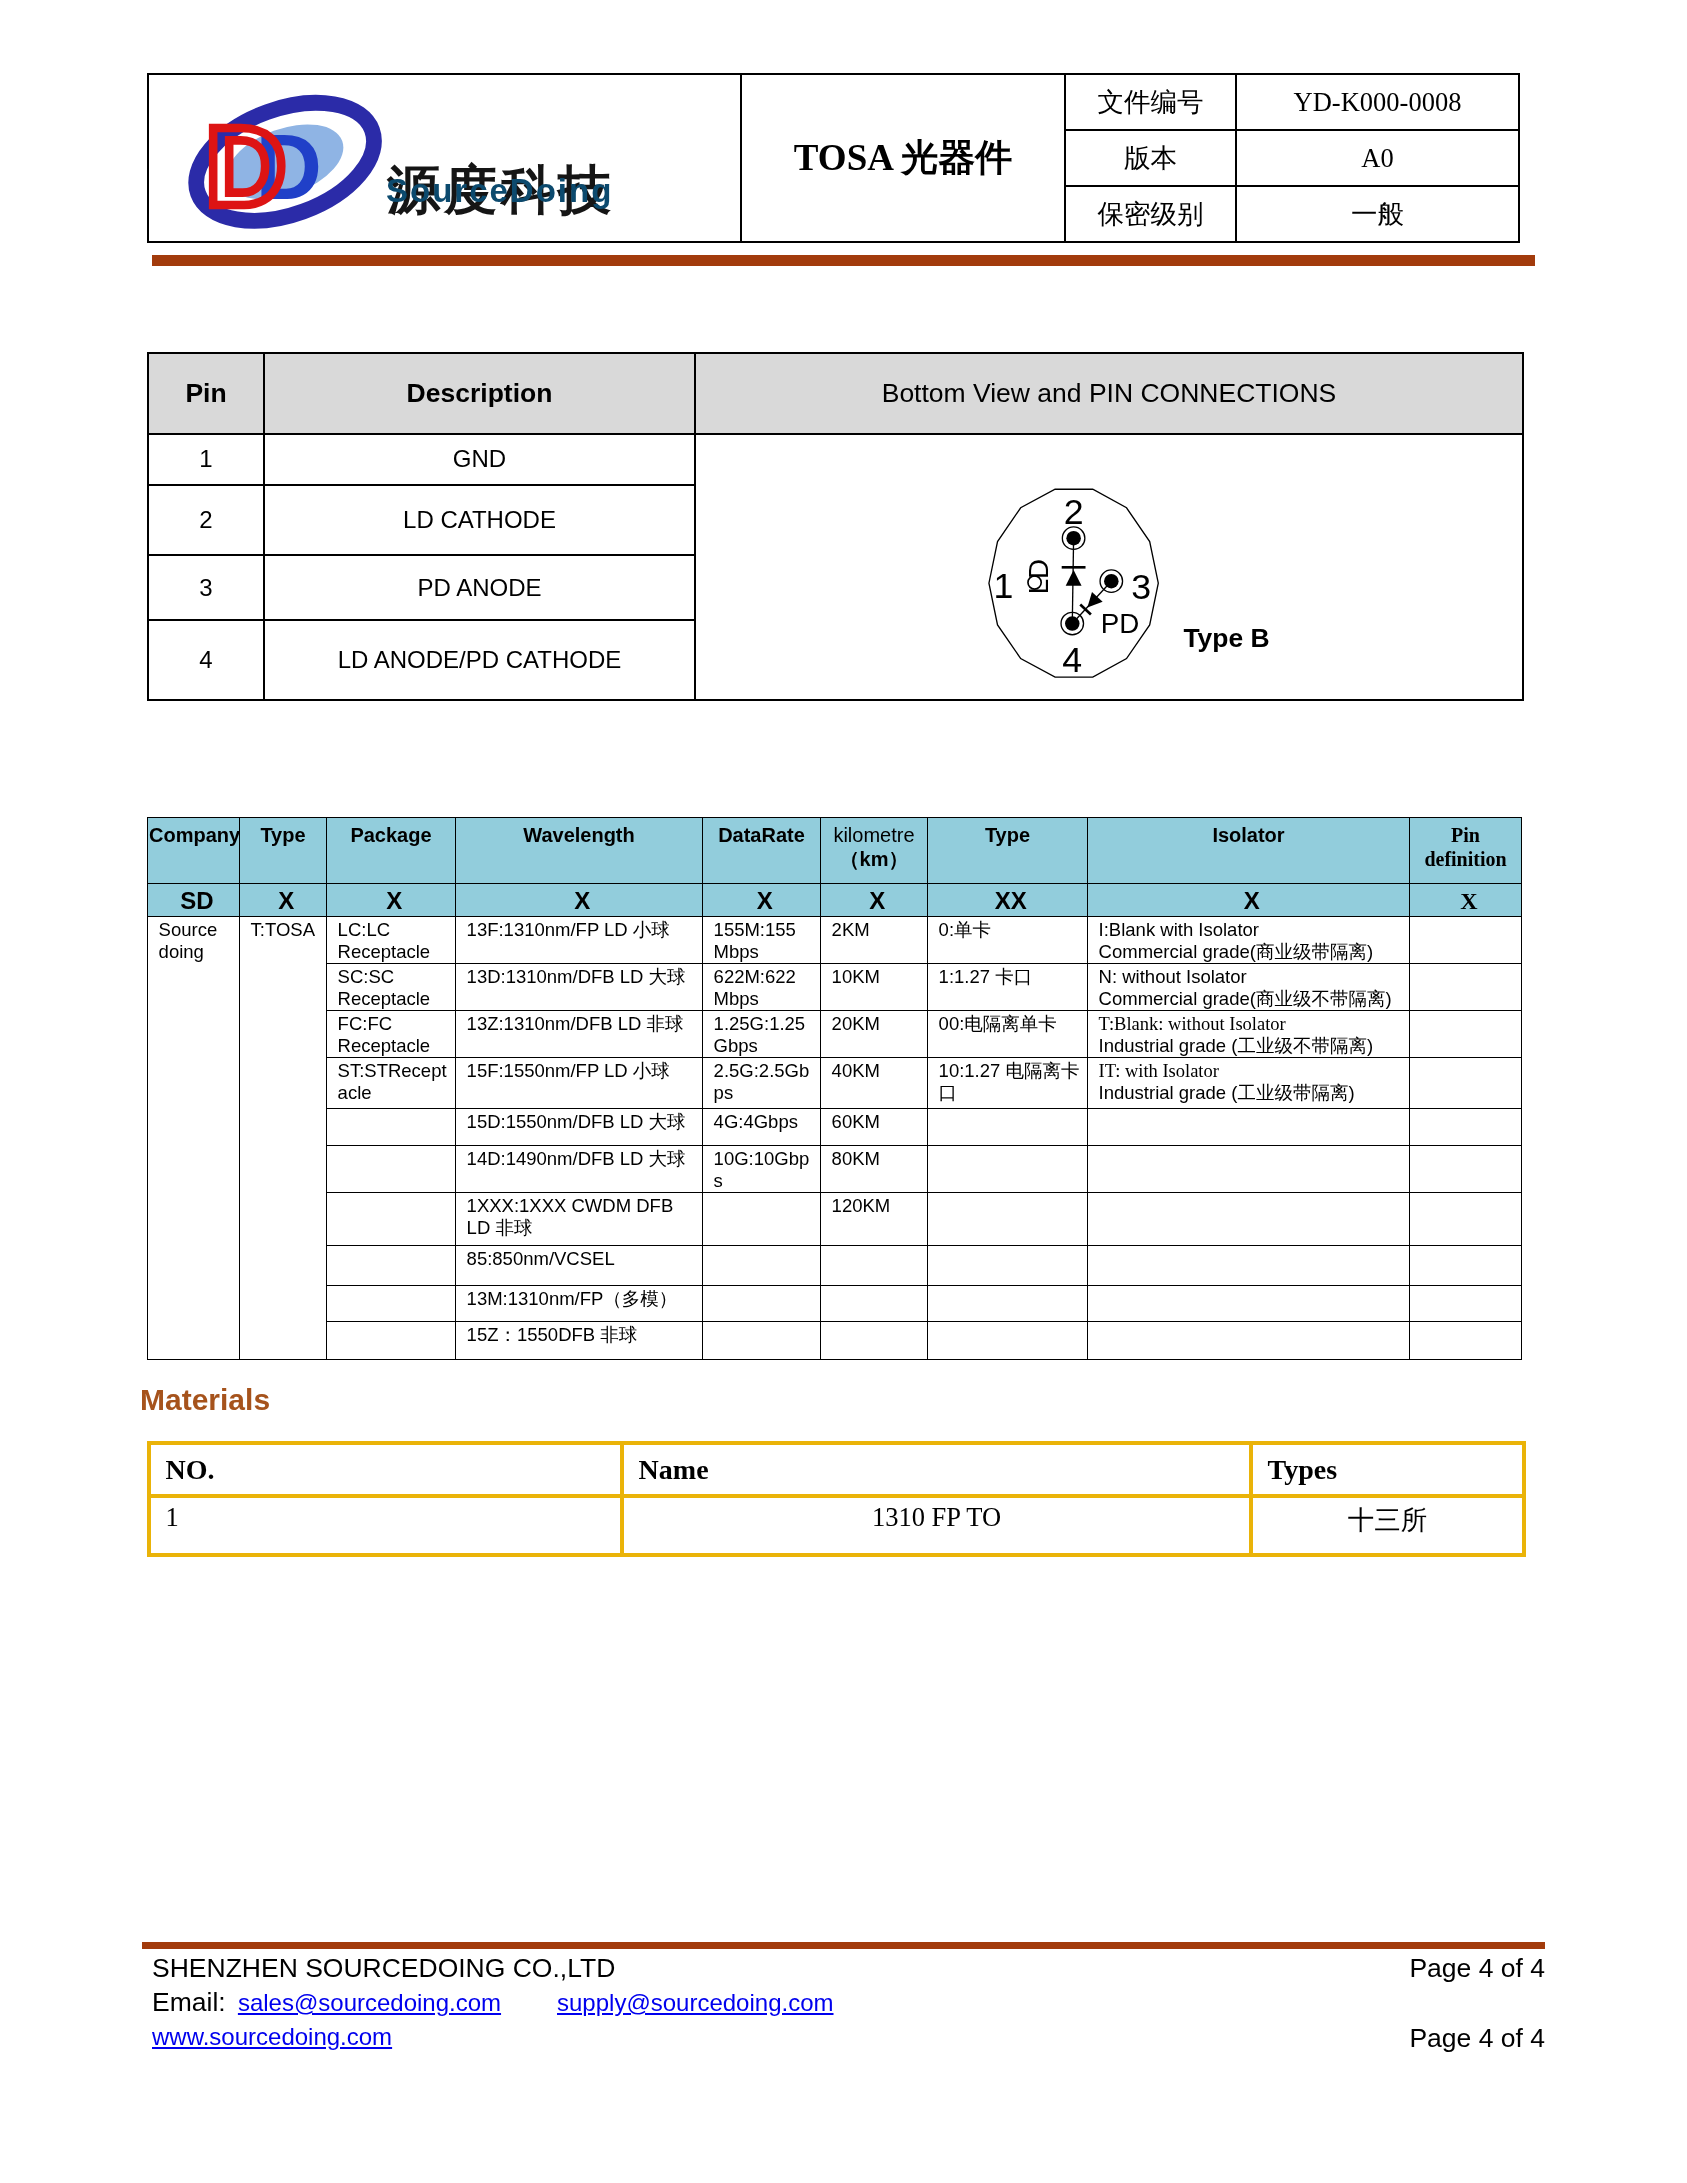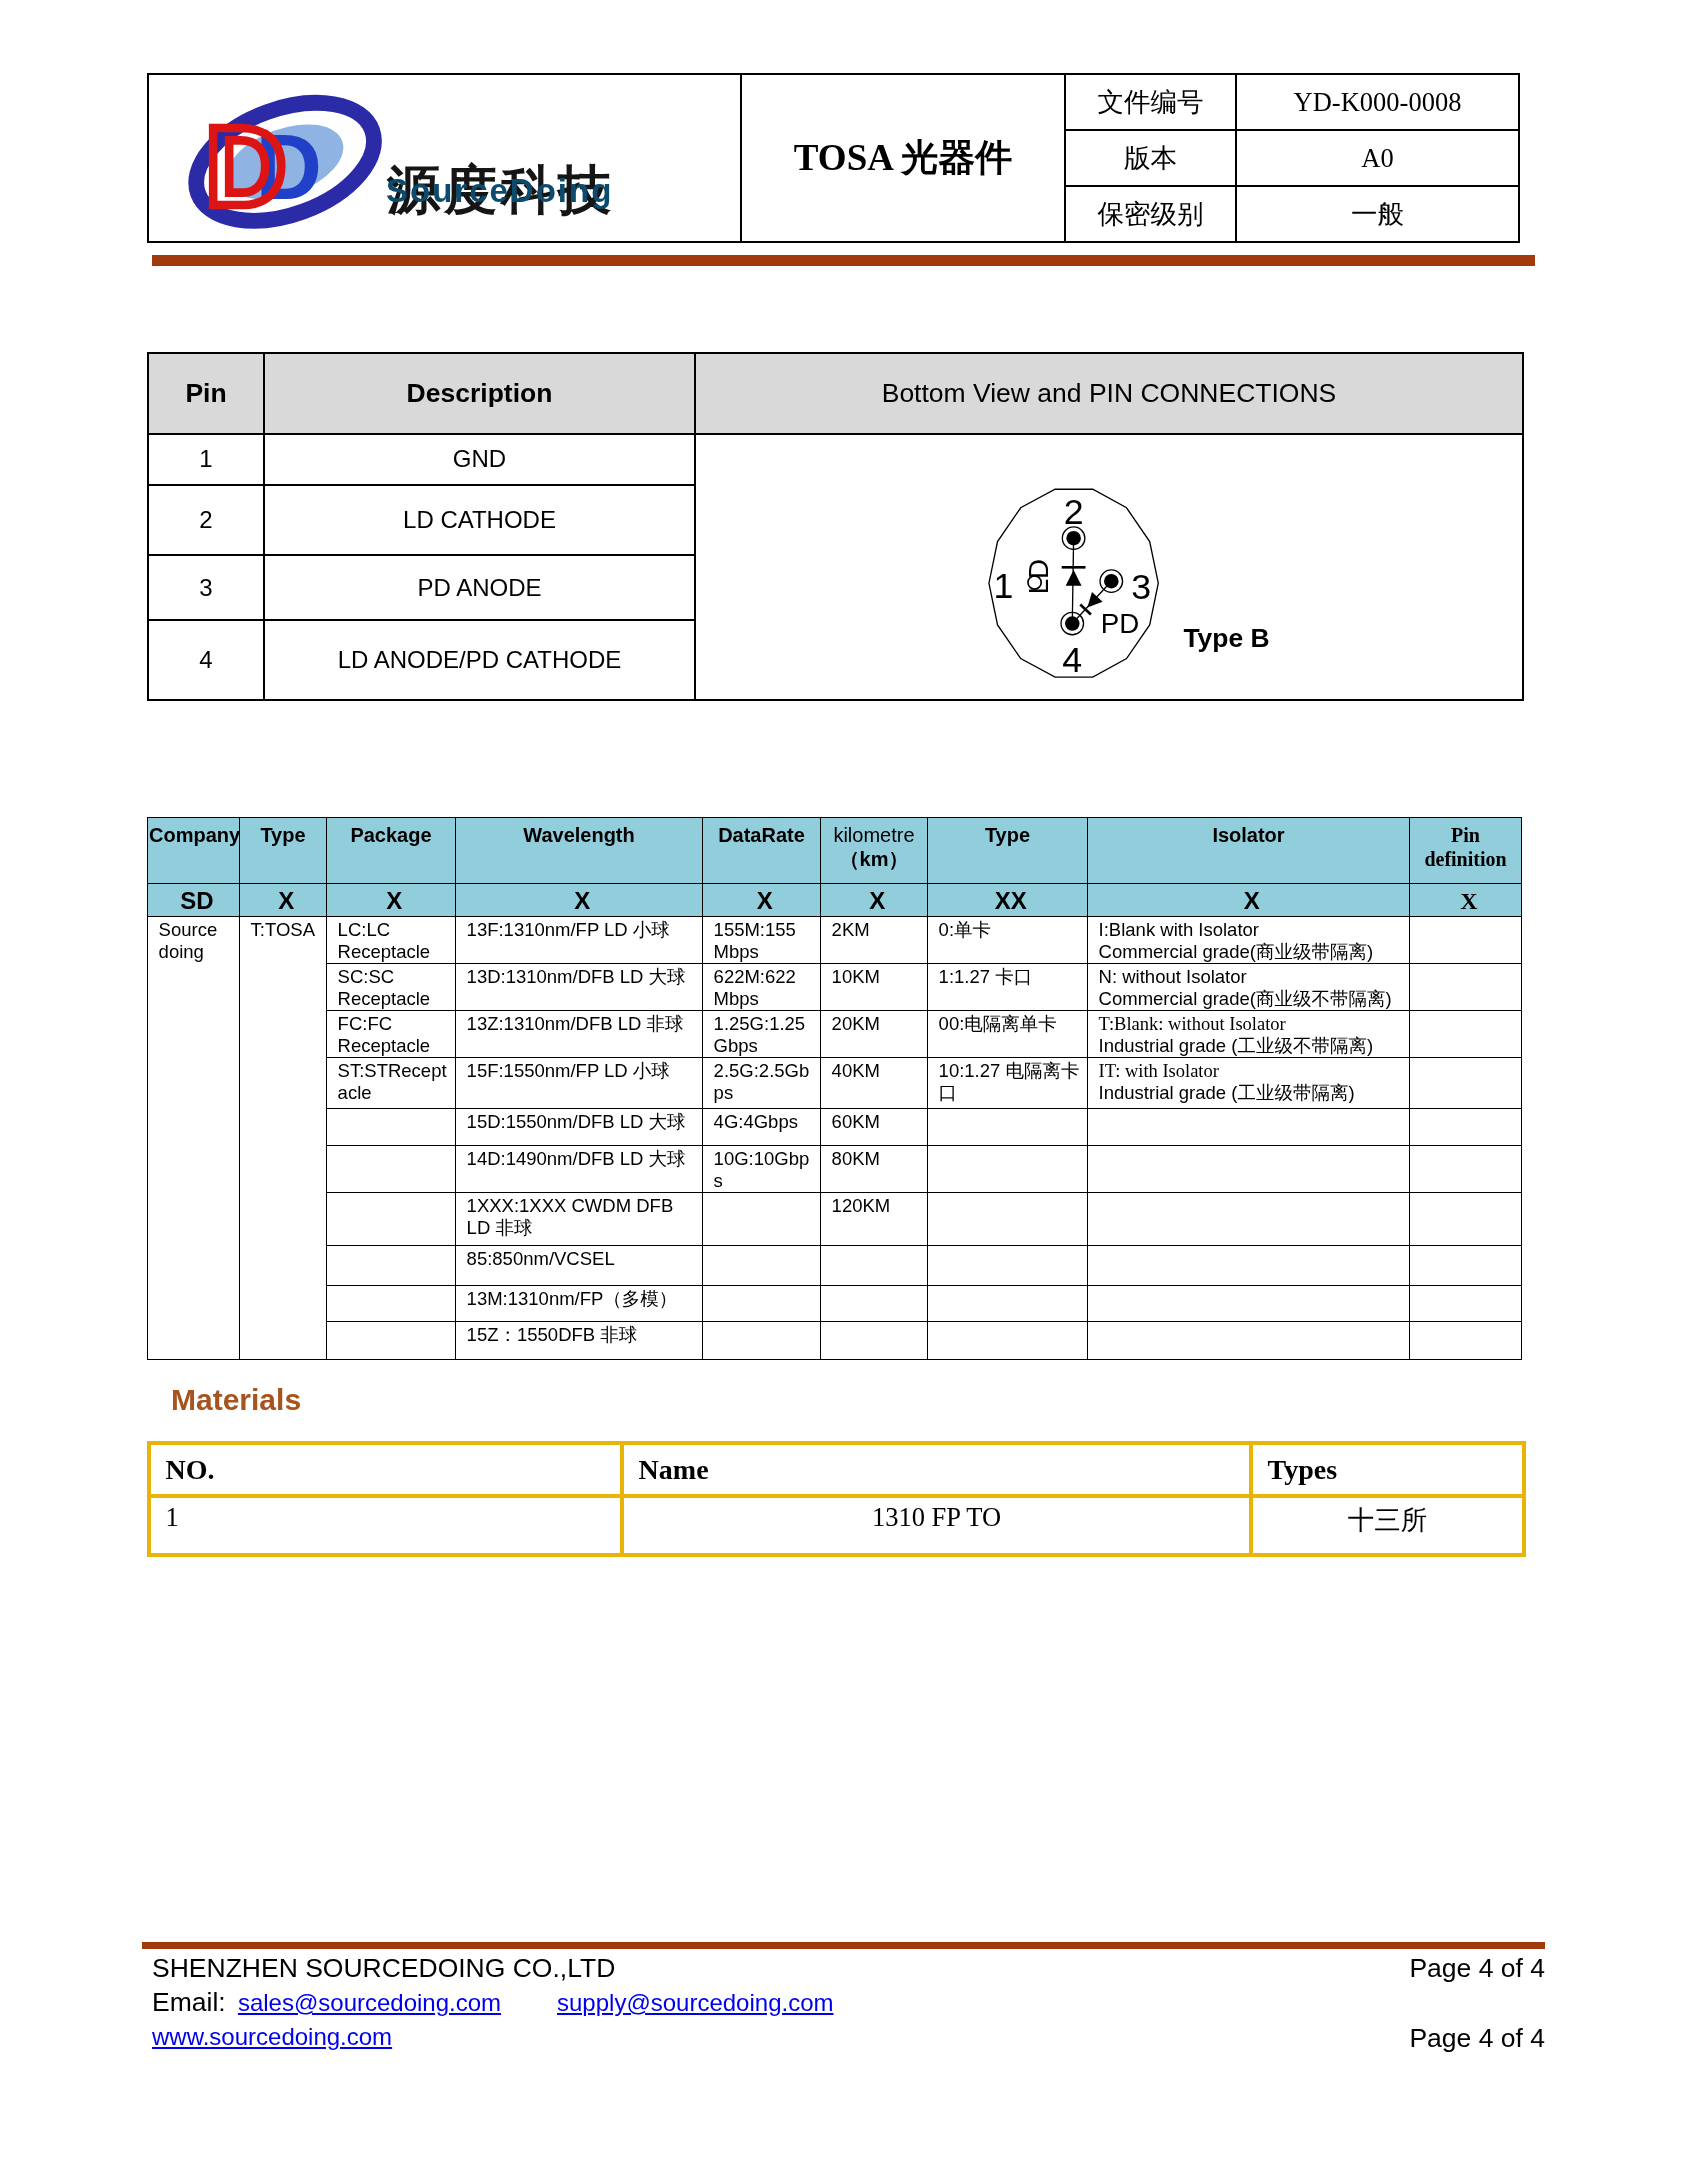--- a/index.html
+++ b/index.html
@@ -286,21 +286,21 @@
       <td>15Z：1550DFB 非球</td>
       <td class="brk"></td>
       <td></td>
       <td></td>
       <td></td>
       <td></td>
     </tr>
   </tbody>
     </table>
 
-  <div class="sect-heading abs" style="left:171px;top:1383px;font-size:30px;">Materials</div>
+  <div class="sect-heading abs" style="left:140px;top:1383px;font-size:30px;">Materials</div>
 
   <table class="mat-table abs" style="left:147px;top:1441px;width:1375px;">
     <colgroup>
         <col style="width:473px">
         <col style="width:629px">
         <col style="width:273px">
       </colgroup>
     <tbody>
         <tr style="height:53px">
       <th>NO.</th>

